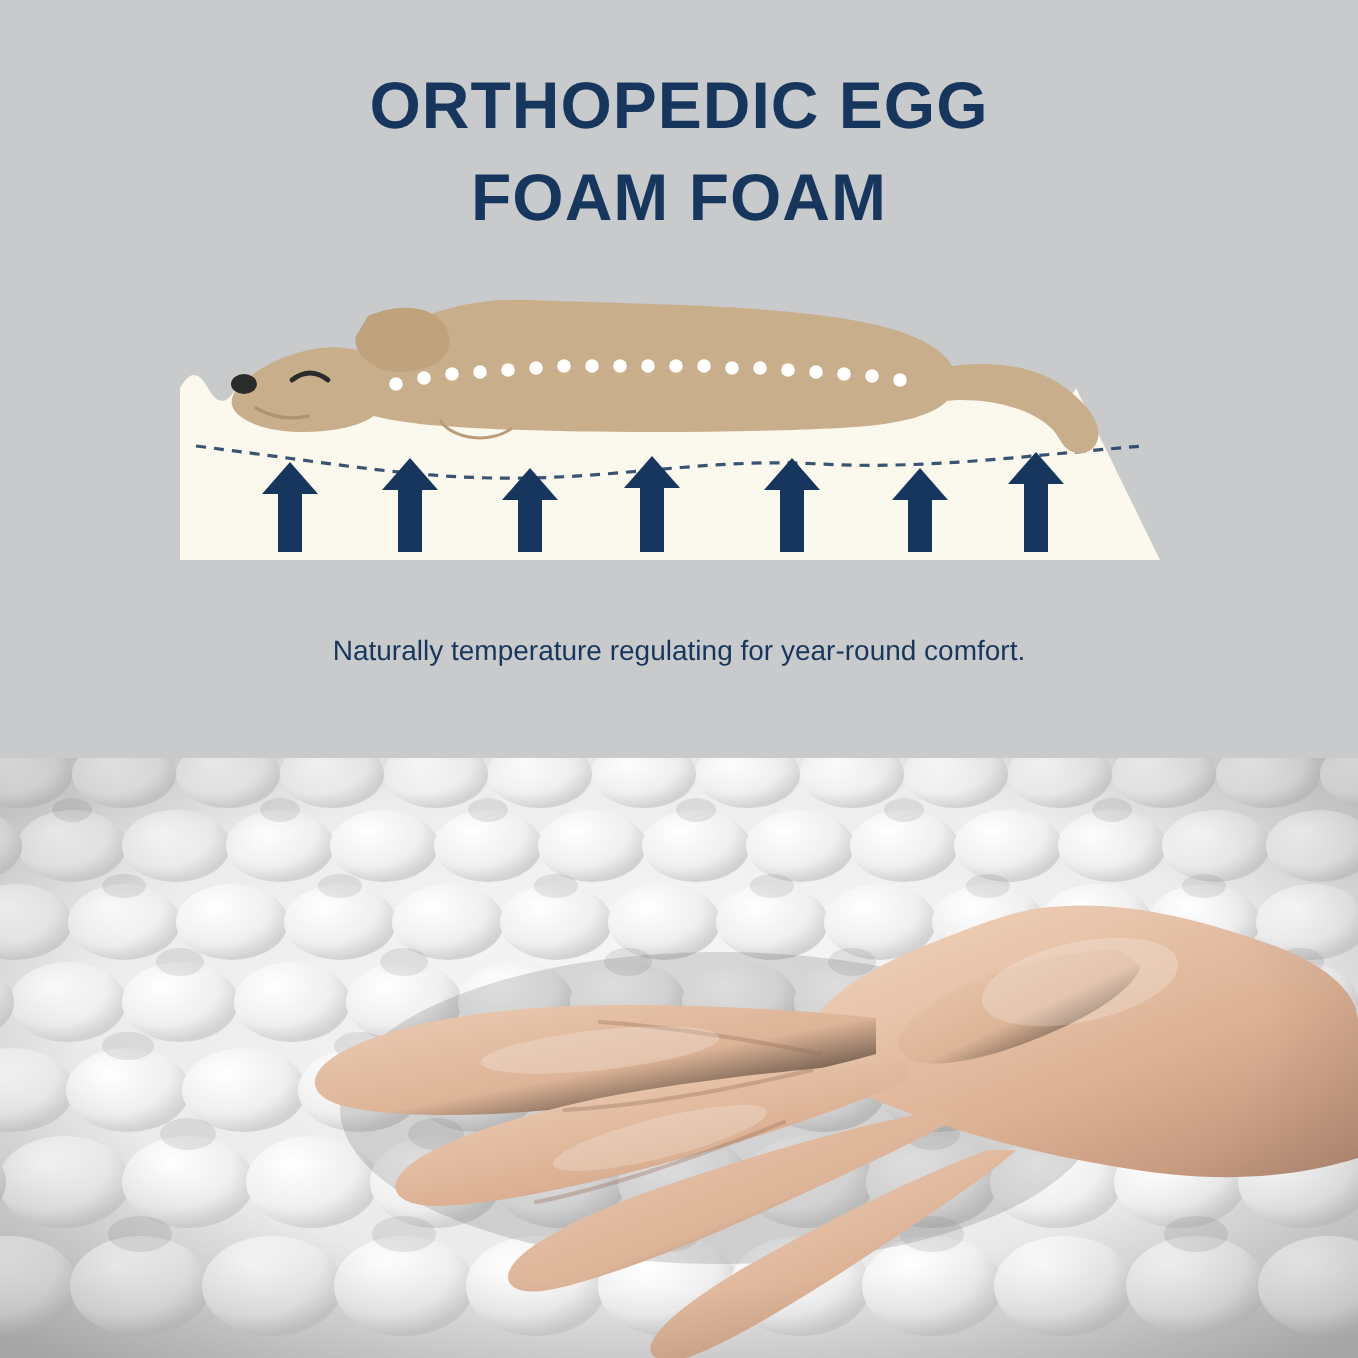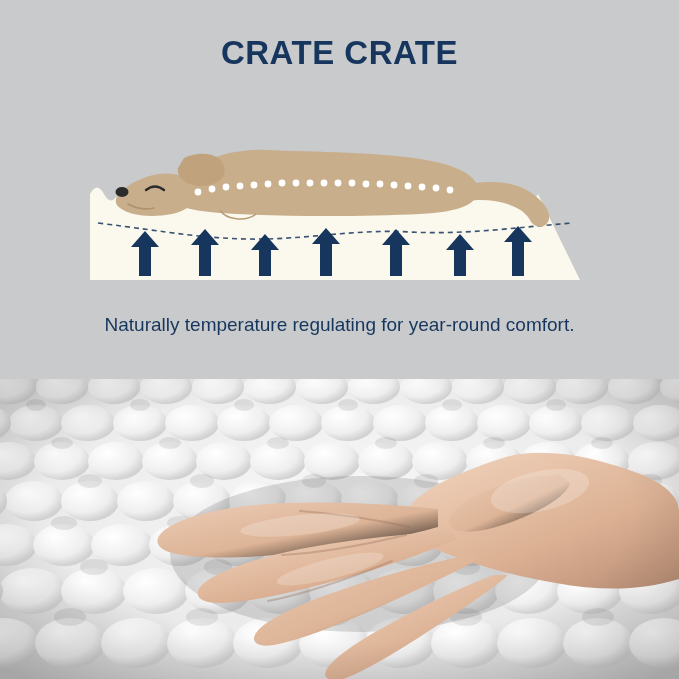--- a/index.html
+++ b/index.html
@@ -51,21 +51,21 @@
     height: 180px;
   }
   
   #caption {
     position: absolute;
     left: 0;
     top: 312px;
     width: 679px;
     text-align: center;
     color: #17365d;
-    font-size: 19px;
+    font-size: 14px;
     line-height: 26px;
   }
   #caption .cap-line { display: block; }
 
   
   #photo {
     position: absolute;
     left: 0;
     top: 379px;
     width: 679px;
@@ -76,21 +76,22 @@
   #photo svg { display: block; }
 </style>
 </head>
 <body>
 
 <div id="page">
 
   <div id="top-panel">
 
     <div id="headline">
-      <span class="line">CRATE CRATE</span>
+      <span class="line">ORTHOPEDIC EGG</span>
+      <span class="line">FOAM FOAM</span>
     </div>
 
     <div id="illustration">
       <svg width="560" height="180" viewBox="0 0 560 180" xmlns="http://www.w3.org/2000/svg">
 
         <g>
           <path d="M30,66
                    q7,-13 14,0 q7,13 14,0 q7,-13 14,0 q7,13 14,0
                    q7,-13 14,0 q7,13 14,0 q7,-13 14,0 q7,13 14,0
                    q7,-13 14,0 q7,13 14,0 q7,-13 14,0 q7,13 14,0

